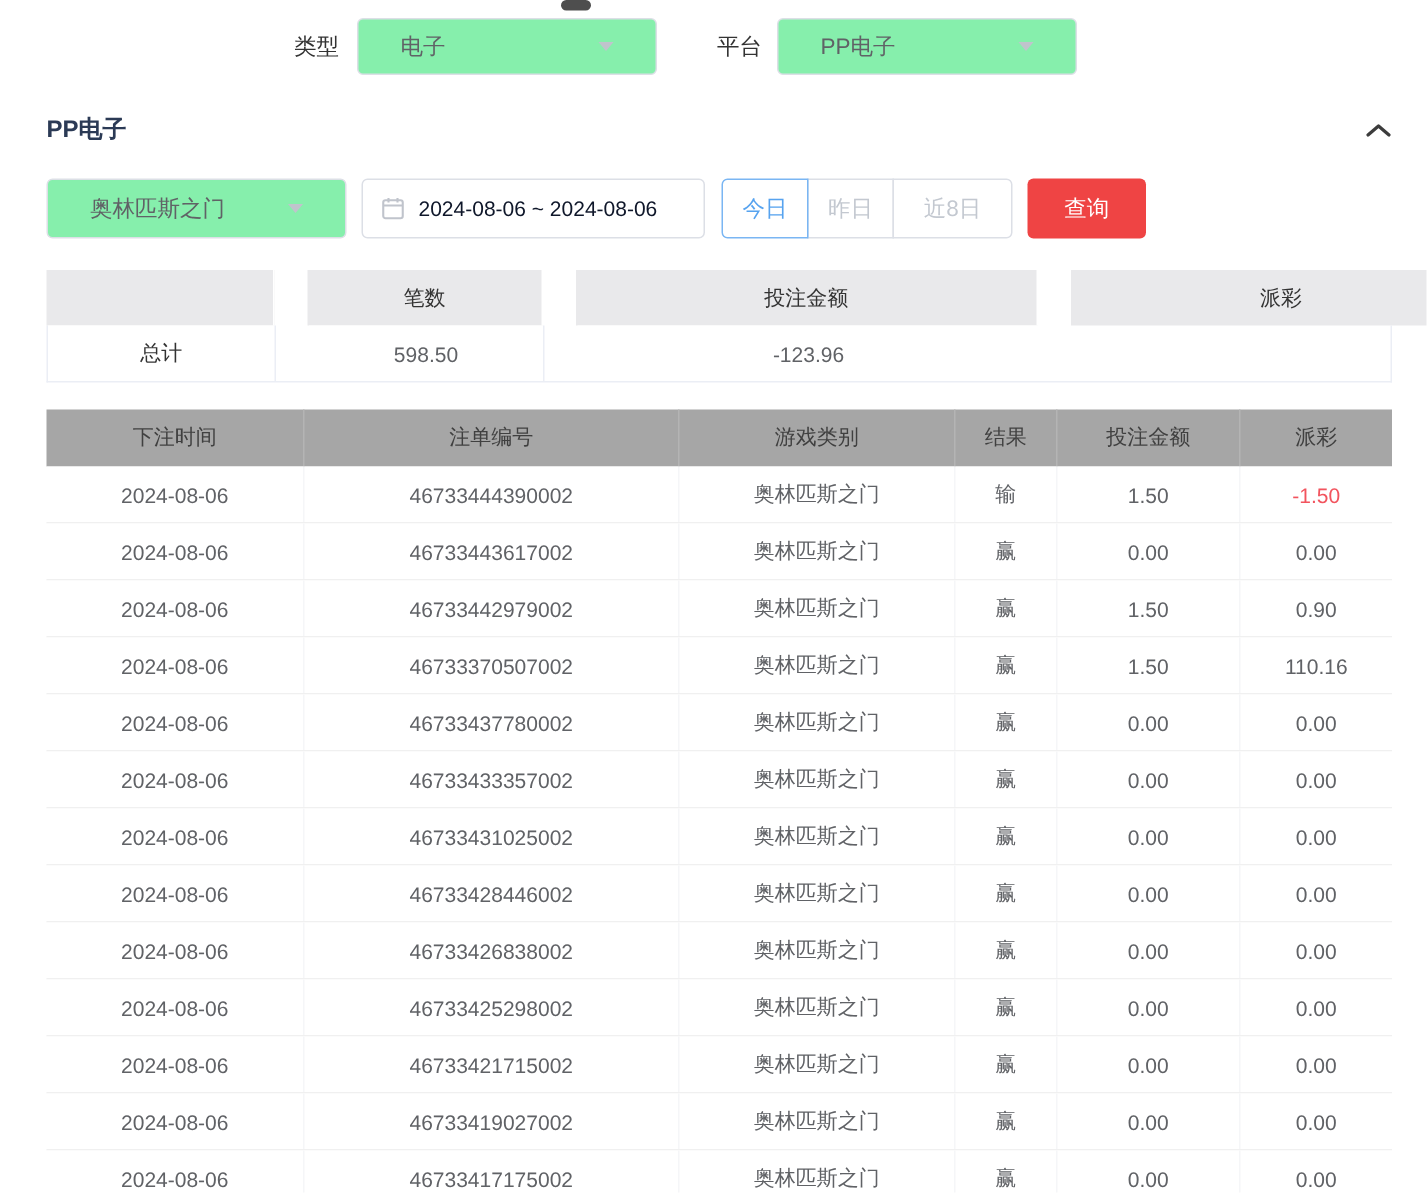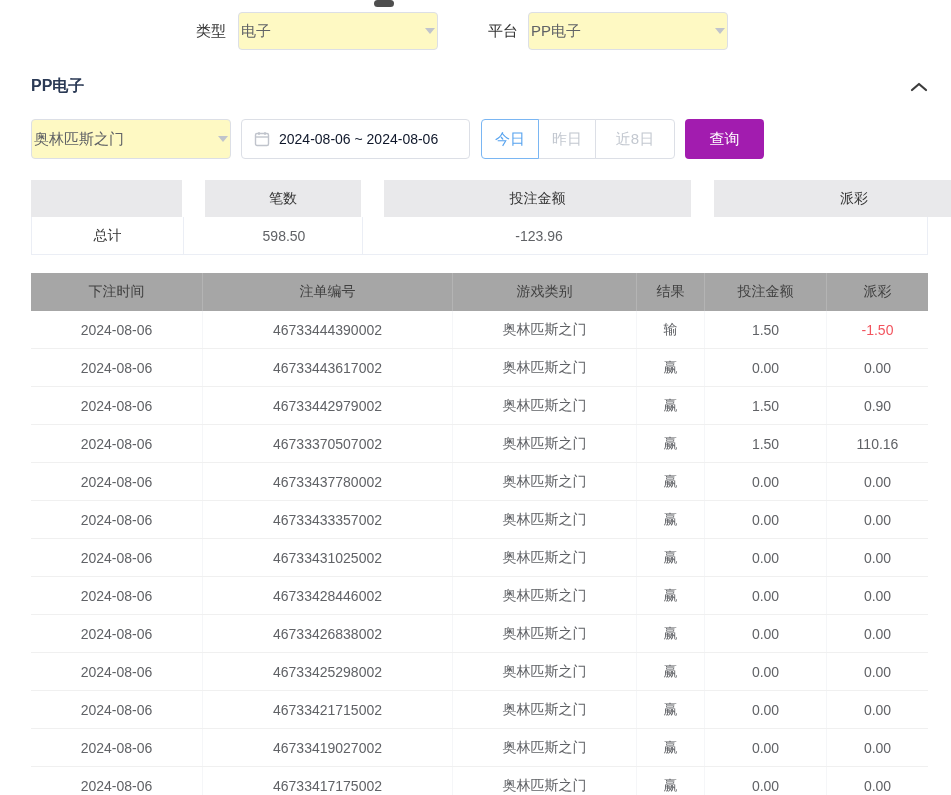--- a/index.html
+++ b/index.html
@@ -10,27 +10,27 @@
     position:relative;
     overflow:hidden;
     color:#333;
   }
   .top-thumb { position:absolute; left:374px; top:0; width:20px; height:7px; background:#4e4e4e; border-radius:4px; }
 
   
   .top-filters { display:flex; align-items:center; padding-top:12px; margin-left:196px; }
   .flabel { font-size:15px; color:#333; }
   .select {
-    height:38px; border:1px solid #dcdfe6; border-radius:4px; background:#fef9c3;
+    height:38px; border:1px solid #dcdfe6; border-radius:4px; background:#86efac;
     display:flex; align-items:center; justify-content:space-between;
-    padding:0 2px; font-size:15px; color:#606266; cursor:pointer;
+    padding:0 28px; font-size:15px; color:#606266; cursor:pointer;
   }
   .sel-type { width:200px; margin-left:12px; }
   .sel-platform { width:200px; margin-left:10px; }
-  .plat-label { margin-left:50px; }
+  .plat-label { margin-left:40px; }
   .caret { width:0; height:0; border-left:5px solid transparent; border-right:5px solid transparent; border-top:6px solid #c0c4cc; margin-left:8px; }
 
   
   .section-head { margin:26px 23px 0 31px; display:flex; justify-content:space-between; align-items:center; }
   .section-title { font-size:16px; font-weight:bold; color:#2b3a55; }
   .collapse-btn { cursor:pointer; display:flex; align-items:center; }
 
   
   .filter-bar { margin:22px 23px 0 31px; display:flex; align-items:center; }
   .sel-game { width:200px; height:40px; }
@@ -43,21 +43,21 @@
   .qbtn {
     height:40px; width:58px; background:#fff; border:1px solid #dcdfe6; color:#c3c8d0;
     font-size:15px; display:flex; align-items:center; justify-content:center; cursor:pointer;
   }
   .qbtn.last { width:80px; }
   .qbtn + .qbtn { margin-left:-1px; }
   .qbtn.first { border-radius:4px 0 0 4px; }
   .qbtn.last  { border-radius:0 4px 4px 0; }
   .qbtn.active { border-color:#7ab6f3; color:#57a3ef; position:relative; z-index:1; }
   .search-btn {
-    margin-left:10px; width:79px; height:40px; background:#a21caf; color:#fff;
+    margin-left:10px; width:79px; height:40px; background:#ef4444; color:#fff;
     border:none; border-radius:4px; font-size:15px; cursor:pointer;
     display:flex; align-items:center; justify-content:center;
   }
 
   
   .summary { margin:21px 23px 0 31px; font-size:14px; }
   .sum-head, .sum-body { display:grid; grid-template-columns:152px 157px 308px 280px;gap:22px; }
   .sum-head .scell {
     background:#e9e9eb; height:37px; display:flex; align-items:center; justify-content:center;
     border-right:1px solid #fff; color:#333;

